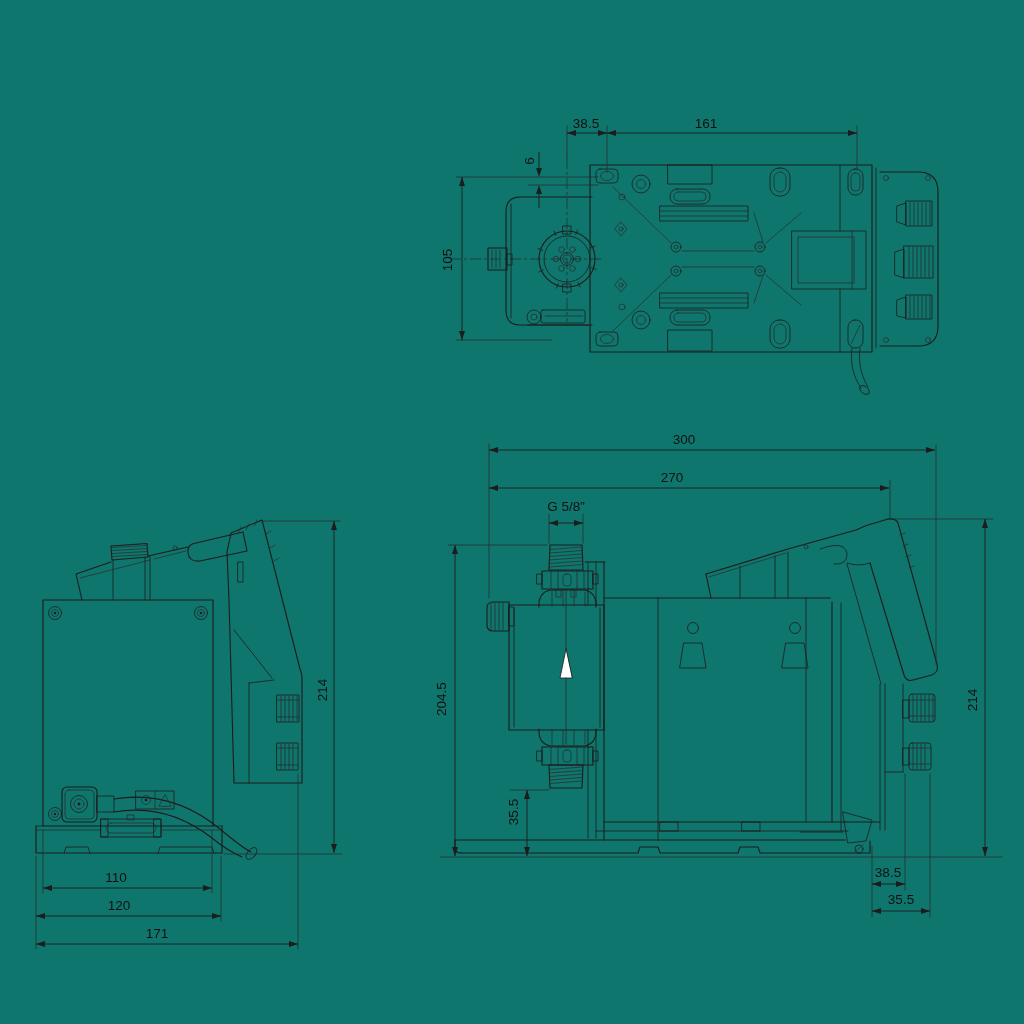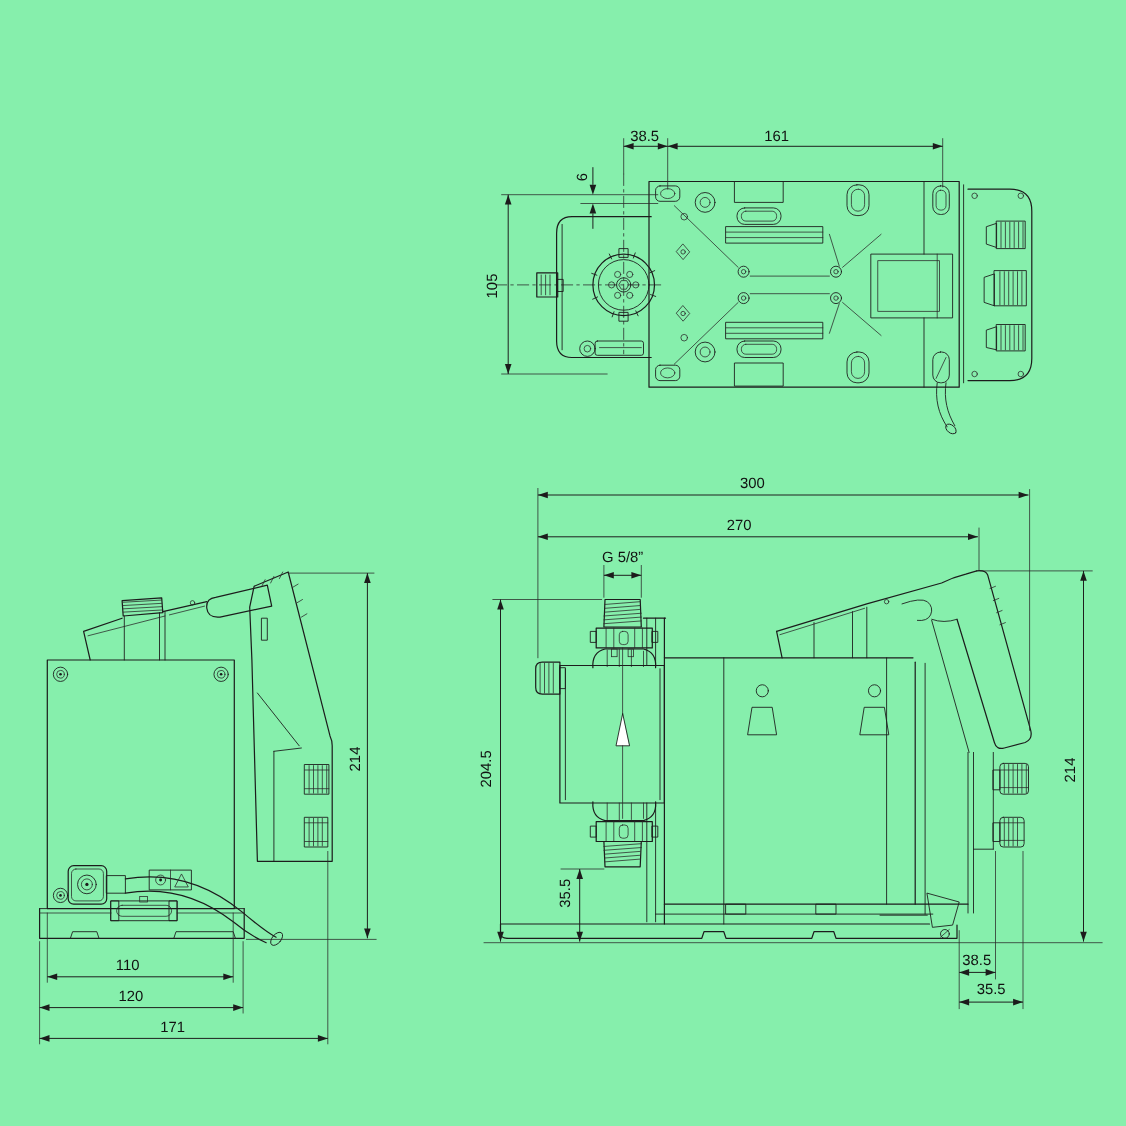--- a/index.html
+++ b/index.html
@@ -1,16 +1,16 @@
 <!DOCTYPE html>
 <html><head>
 <meta charset="utf-8">
 <style>
   html,body{margin:0;padding:0;background:#ffffff;}
-  .stage{width:1024px;height:1024px;background:#86efac;position:relative;overflow:hidden;text-align:right;}
+  .stage{width:1024px;height:1024px;background:#0f766e;position:relative;overflow:hidden;text-align:right;}
   svg{display:block;}
   .ln{fill:none;stroke:#1c1c1c;stroke-width:1.1;stroke-linejoin:round;stroke-linecap:round;}
   .md{fill:none;stroke:#1c1c1c;stroke-width:.8;stroke-linejoin:round;stroke-linecap:round;}
   .tn{fill:none;stroke:#2a2a2a;stroke-width:.7;stroke-linecap:round;}
   .dm{fill:none;stroke:#1c1c1c;stroke-width:.9;}
   .ar{fill:#1c1c1c;stroke:none;}
   .cl{fill:none;stroke:#2a2a2a;stroke-width:.7;stroke-dasharray:11 3 3 3;}
   .wh{fill:#ffffff;}
   .dt{font-family:"Liberation Sans","DejaVu Sans",sans-serif;font-size:13.5px;fill:#111;}
   .mid{text-anchor:middle;}

